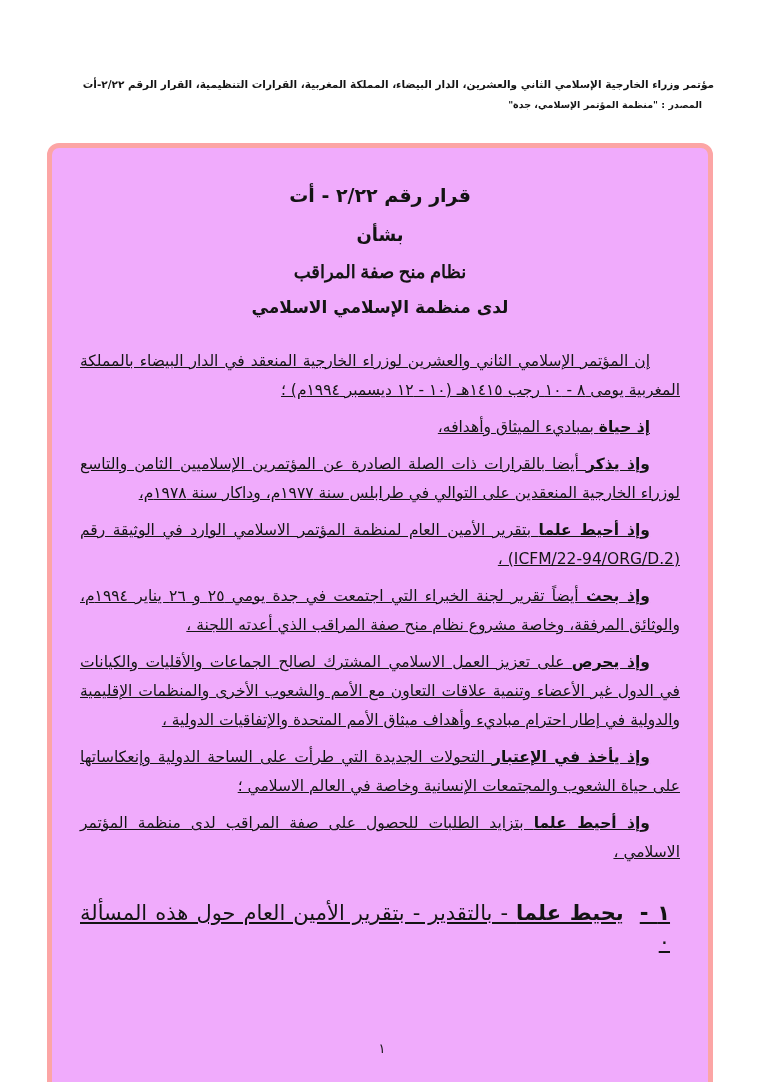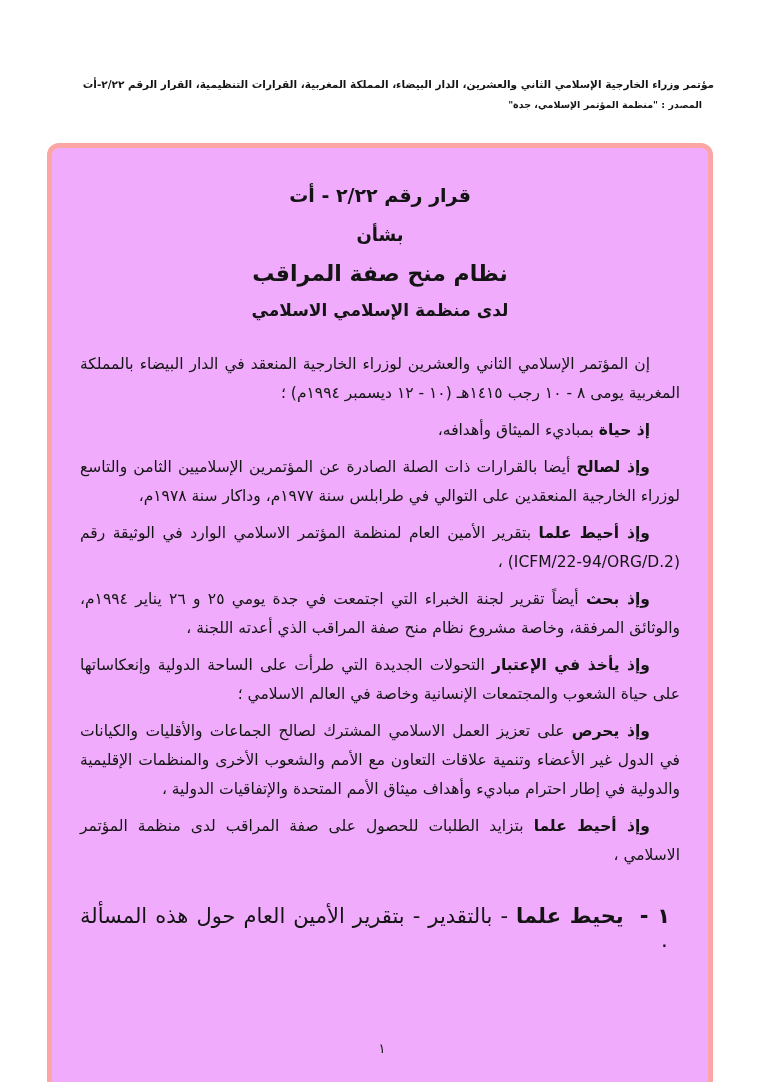--- a/index.html
+++ b/index.html
@@ -27,28 +27,29 @@
     width: 666px; height: 1059px;
     border: 5px solid #fca5a5;
     border-radius: 12px;
     background: #f0abfc;
     padding: 30px 28px 0 28px;
   }
 
   .title-block { text-align: center; font-weight: bold; margin-top: 6px; }
   .t1 { font-size: 19px; margin-bottom: 18px; }
   .t2 { font-size: 18px; margin-bottom: 16px; }
-  .t3 { font-size: 22px; margin-bottom: 14px; }
+  .t3 { font-size: 18px; margin-bottom: 14px; font-family: Liberation Serif, serif; }
   .t4 { font-size: 17px; }
 
   .body-text {
     margin-top: 30px;
     font-size: 15.5px;
     line-height: 29px;
     text-align: justify;
+    text-decoration: underline;
   }
   .para { text-indent: 30px; margin-bottom: 8px; }
   .lead { font-weight: bold; }
 
   .clause {
     margin-top: 32px;
     font-size: 21px;
     line-height: 29px;
     padding-right: 10px;
   }
@@ -77,29 +78,29 @@
       <div class="t3">نظام منح صفة المراقب</div>
       <div class="t4">لدى منظمة الإسلامي الاسلامي</div>
     </div>
 
     <div class="body-text">
 
       <p class="para"><span class="lead"></span><span>إن المؤتمر الإسلامي الثاني والعشرين لوزراء الخارجية المنعقد في الدار البيضاء بالمملكة المغربية يومى ٨ - ١٠ رجب ١٤١٥هـ (١٠ - ١٢ ديسمبر ١٩٩٤م) ؛</span></p>
 
       <p class="para"><span class="lead">إذ حياة</span><span> بمباديء الميثاق وأهدافه،</span></p>
 
-      <p class="para"><span class="lead">وإذ لصالح</span><span> أيضا بالقرارات ذات الصلة الصادرة عن المؤتمرين الإسلاميين الثامن والتاسع لوزراء الخارجية المنعقدين على التوالي في طرابلس سنة ١٩٧٧م، وداكار سنة ١٩٧٨م،</span></p>
+      <p class="para"><span class="lead">وإذ يذكر</span><span> أيضا بالقرارات ذات الصلة الصادرة عن المؤتمرين الإسلاميين الثامن والتاسع لوزراء الخارجية المنعقدين على التوالي في طرابلس سنة ١٩٧٧م، وداكار سنة ١٩٧٨م،</span></p>
 
       <p class="para"><span class="lead">وإذ أحيط علما</span><span> بتقرير الأمين العام لمنظمة المؤتمر الاسلامي الوارد في الوثيقة رقم (ICFM/22-94/ORG/D.2) ،</span></p>
 
       <p class="para"><span class="lead">وإذ بحث</span><span> أيضاً تقرير لجنة الخبراء التي اجتمعت في جدة يومي ٢٥ و ٢٦ يناير ١٩٩٤م، والوثائق المرفقة، وخاصة مشروع نظام منح صفة المراقب الذي أعدته اللجنة ،</span></p>
 
+      <p class="para"><span class="lead">وإذ يحرص</span><span> على تعزيز العمل الاسلامي المشترك لصالح الجماعات والأقليات والكيانات في الدول غير الأعضاء وتنمية علاقات التعاون مع الأمم والشعوب الأخرى والمنظمات الإقليمية والدولية في إطار احترام مباديء وأهداف ميثاق الأمم المتحدة والإتفاقيات الدولية ،</span></p>
+
       <p class="para"><span class="lead">وإذ يأخذ في الإعتبار</span><span> التحولات الجديدة التي طرأت على الساحة الدولية وإنعكاساتها على حياة الشعوب والمجتمعات الإنسانية وخاصة في العالم الاسلامي ؛</span></p>
-
-      <p class="para"><span class="lead">وإذ يحرص</span><span> على تعزيز العمل الاسلامي المشترك لصالح الجماعات والأقليات والكيانات في الدول غير الأعضاء وتنمية علاقات التعاون مع الأمم والشعوب الأخرى والمنظمات الإقليمية والدولية في إطار احترام مباديء وأهداف ميثاق الأمم المتحدة والإتفاقيات الدولية ،</span></p>
 
       <p class="para"><span class="lead">وإذ أحيط علما</span><span> بتزايد الطلبات للحصول على صفة المراقب لدى منظمة المؤتمر الاسلامي ،</span></p>
 
       <div class="clause"><span class="clause-num">١ -</span><span class="lead">يحيط علما</span><span> - بالتقدير - بتقرير الأمين العام حول هذه المسألة ٠</span></div>
 
     </div>
 
   </div>
 
   <div class="page-number">١</div>

